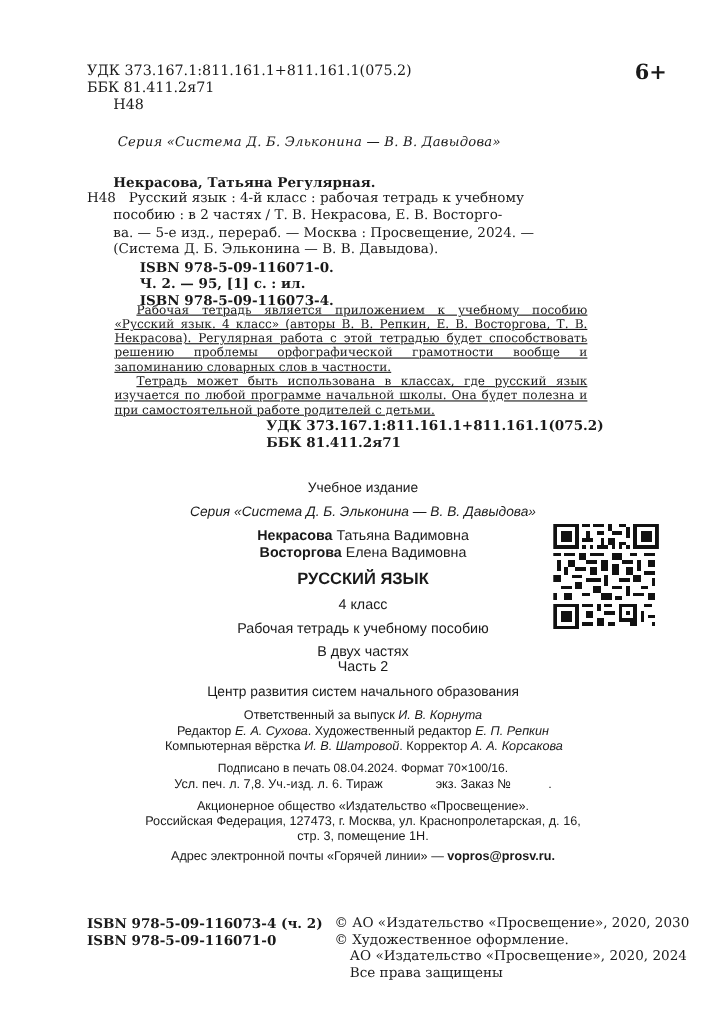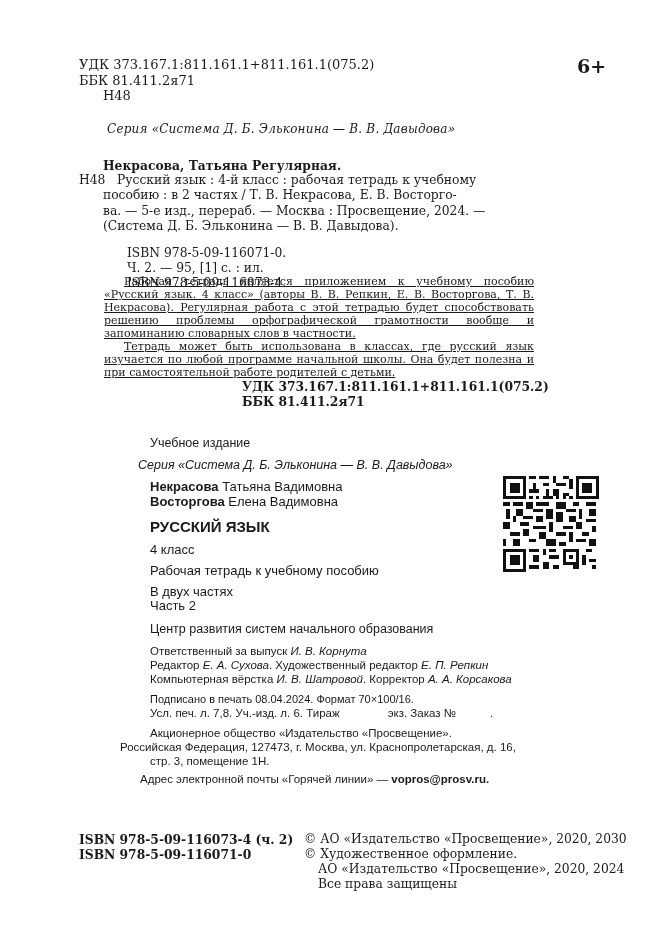--- a/index.html
+++ b/index.html
@@ -15,28 +15,28 @@
   #age { left: 577px; top: 55px; font-size: 19px; font-weight: bold; }
 
   #series-top { left: 107px; top: 122px; font-size: 12px; font-style: italic; letter-spacing: 0.2px; }
 
   
   #biblio { left: 79px; top: 158px; width: 460px; font-size: 12.3px; line-height: 15.2px; }
   #biblio .author { padding-left: 24px; font-weight: bold; }
   #biblio .row { display: flex; }
   #biblio .code { width: 24px; flex: none; }
   #biblio .para { padding-left: 24px; text-align: justify; }
-  #isbn-block { padding-left: 48px; margin-top: 12px; }
+  #isbn-block { padding-left: 48px; margin-top: 1px; font-weight: bold; }
 
   #annotation { left: 104px; top: 275px; width: 430px; font-size: 11px; line-height: 13px; text-align: justify; text-decoration: underline; }
   #annotation p { margin: 0; text-indent: 20px; }
 
   #udk-bottom { left: 242px; top: 379px; font-size: 12.3px; font-weight: bold; line-height: 15px; }
   #colophon { left: 150px; width: 360px; }
-  .c-line { position: absolute; left: 0; width: 100%; text-align: left; white-space: nowrap; }
+  .c-line { position: absolute; left: 0; width: 100%; text-align: center; white-space: nowrap; }
 
   #qr { left: 503px; top: 476px; width: 96px; height: 96px; }
 
   
   #isbn-bottom { left: 79px; top: 832px; font-size: 12.3px; font-weight: bold; line-height: 15px; }
   #copyright { left: 304px; top: 832px; font-size: 12.3px; line-height: 15px; }
   #copyright .indent { padding-left: 14px; }
 </style>
 </head>
 <body>

